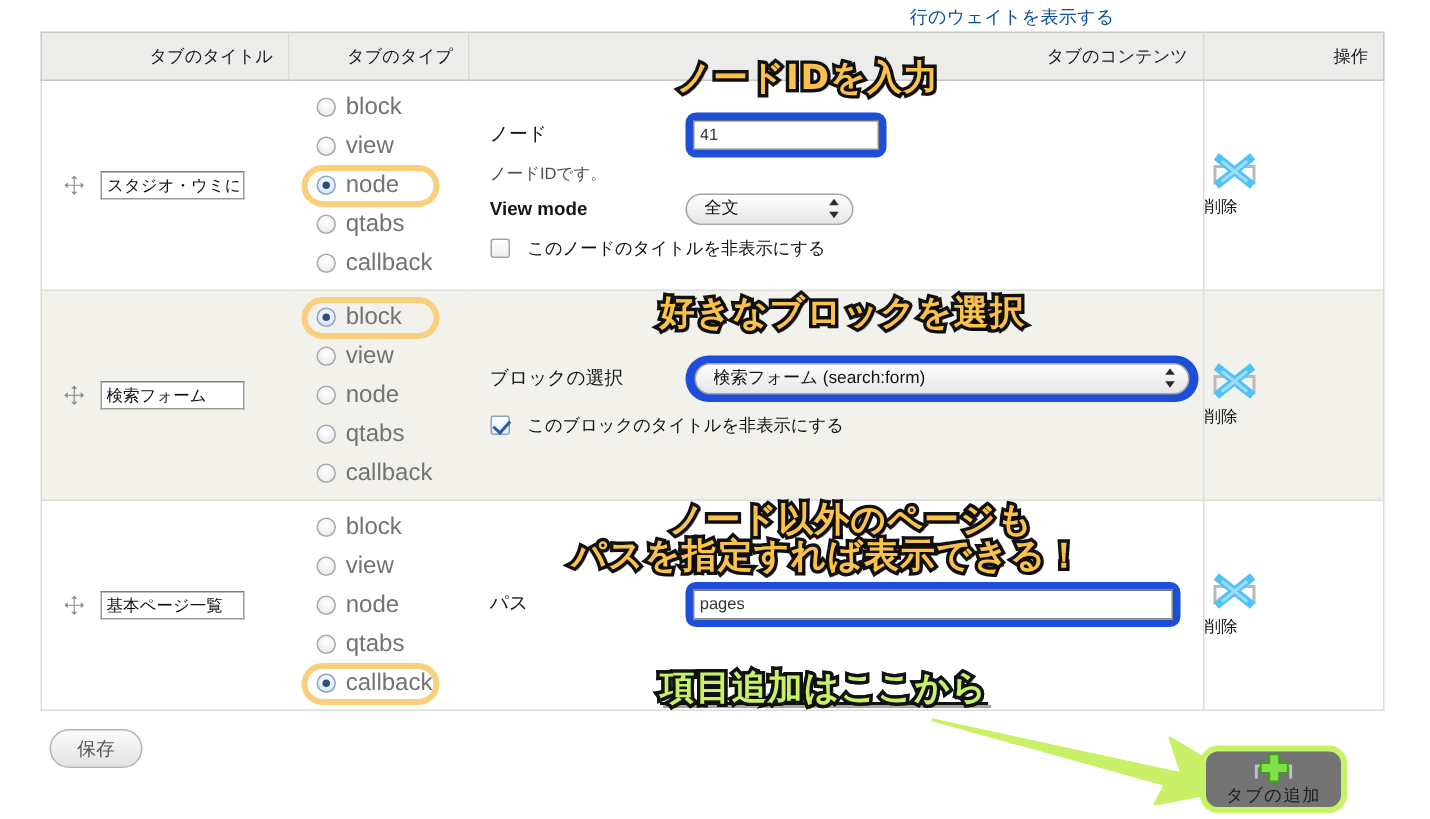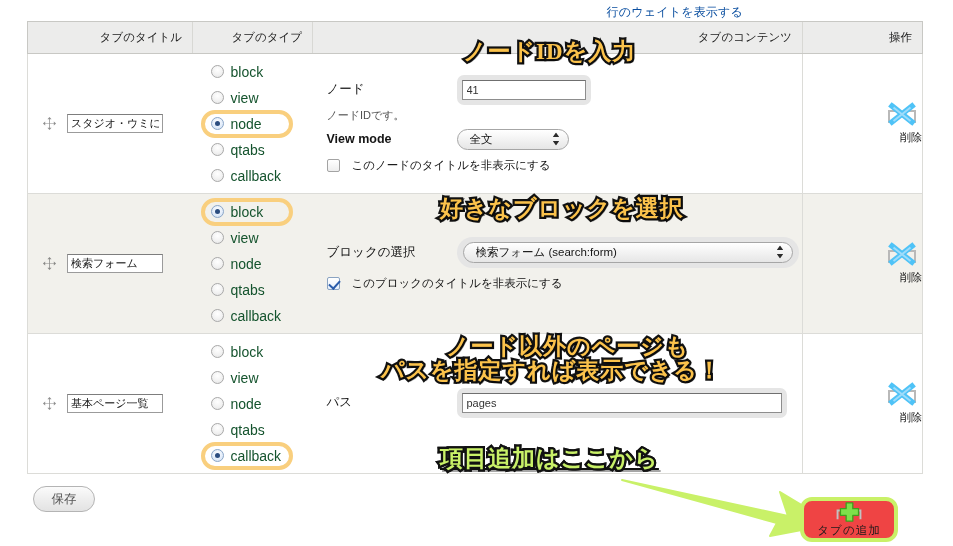--- a/index.html
+++ b/index.html
@@ -140,22 +140,22 @@
   }
   .radio-row.checked .radio-dot::after {
     content: "";
     position: absolute;
     left: 3px; top: 3px;
     width: 5px; height: 5px;
     border-radius: 50%;
     background: #2b4d80;
   }
   .radio-label {
-    font-size: 14px;
-    color: #14532d;
+    font-size: 16px;
+    color: #737373;
     font-family: "Liberation Sans", sans-serif;
     position: relative; z-index: 2;
     white-space: nowrap;
     text-align: center;
   }
 
   
   .content-cell-inner {
     padding: 6px 8px 6px 14px;
     position: relative;
@@ -179,21 +179,21 @@
   .field-label.bold { font-weight: bold; }
   .field-desc {
     font-size: 11px;
     color: #4f4f4f;
     margin: 1px 0 6px 0;
   }
 
   .hl-box {
     display: inline-block;
     padding: 5px;
-    background: #e5e5e5;
+    background: #1d4ed8;
     border-radius: 7px;
     line-height: 0;
   }
   .hl-box.pill { border-radius: 18px; padding: 5px 6px; }
 
   .text-input {
     height: 20px;
     border: 1px solid #8d8d8d;
     border-top-color: #6f6f6f;
     background: #fff;
@@ -259,21 +259,21 @@
     border: solid #2a5cab;
     border-width: 0 2px 2px 0;
     transform: rotate(42deg);
   }
   .check-label { font-size: 11.5px; color: #111; }
 
   
   .ops-inner {
     display: flex;
     flex-direction: column;
-    align-items: flex-end;
+    align-items: flex-start;
     justify-content: center;
     gap: 2px;
     cursor: pointer;
   }
   .delete-label { font-size: 11px; color: #111; }
 
   
   .anno {
     position: absolute;
     font-family: "DejaVu Sans", "Liberation Sans", sans-serif;
@@ -286,21 +286,21 @@
     -webkit-text-stroke: 4.5px #111111;
     paint-order: stroke fill;
     text-shadow:
       0 0 0 #111,
       2px 2px 0 rgba(0,0,0,.35);
   }
   .anno-green {
     color: #c9f168;
     -webkit-text-stroke: 4.5px #111111;
   }
-  .anno-a { left: 463px; top: 36px; font-family: Liberation Serif, serif; }
+  .anno-a { left: 451px; top: 36px; }
   .anno-b { left: 440px; top: 193px; }
   .anno-c { left: 446px; top: 331px; }
   .anno-d { left: 381px; top: 355px; }
   .anno-e { left: 440px; top: 443px; text-decoration: underline; }
 
   
   .save-btn {
     position: absolute;
     left: 33px; top: 486px;
     width: 62px; height: 26px;
@@ -312,21 +312,21 @@
     color: #555;
     cursor: pointer;
   }
 
   .add-tab-btn {
     position: absolute;
     left: 800px; top: 497px;
     width: 98px; height: 45px;
     border: 4px solid #c9f168;
     border-radius: 12px;
-    background: #ef4444;
+    background: #737373;
     display: flex;
     flex-direction: column;
     align-items: center;
     justify-content: center;
     gap: 1px;
     cursor: pointer;
   }
   .add-tab-label { font-size: 11.5px; color: #1a1a1a; letter-spacing: 1px; }
 
   .arrow-svg {

